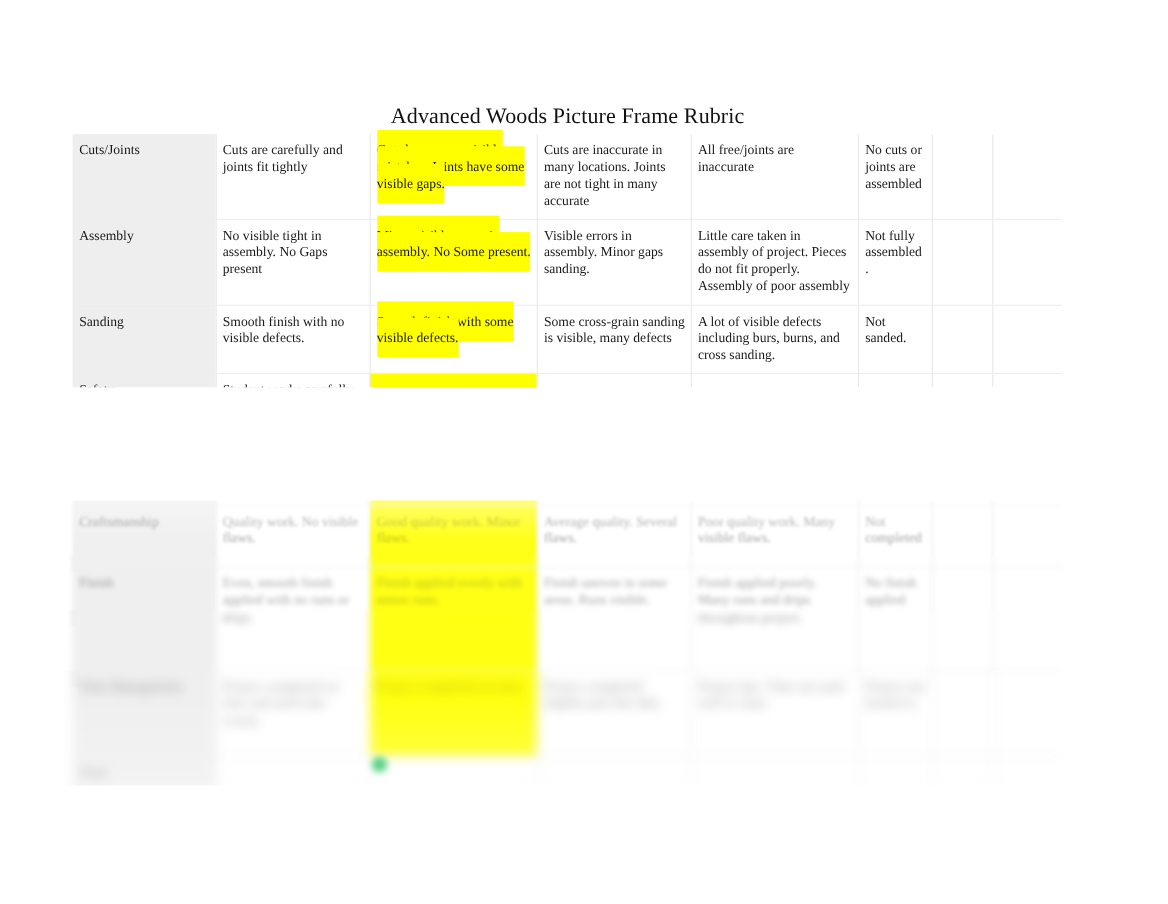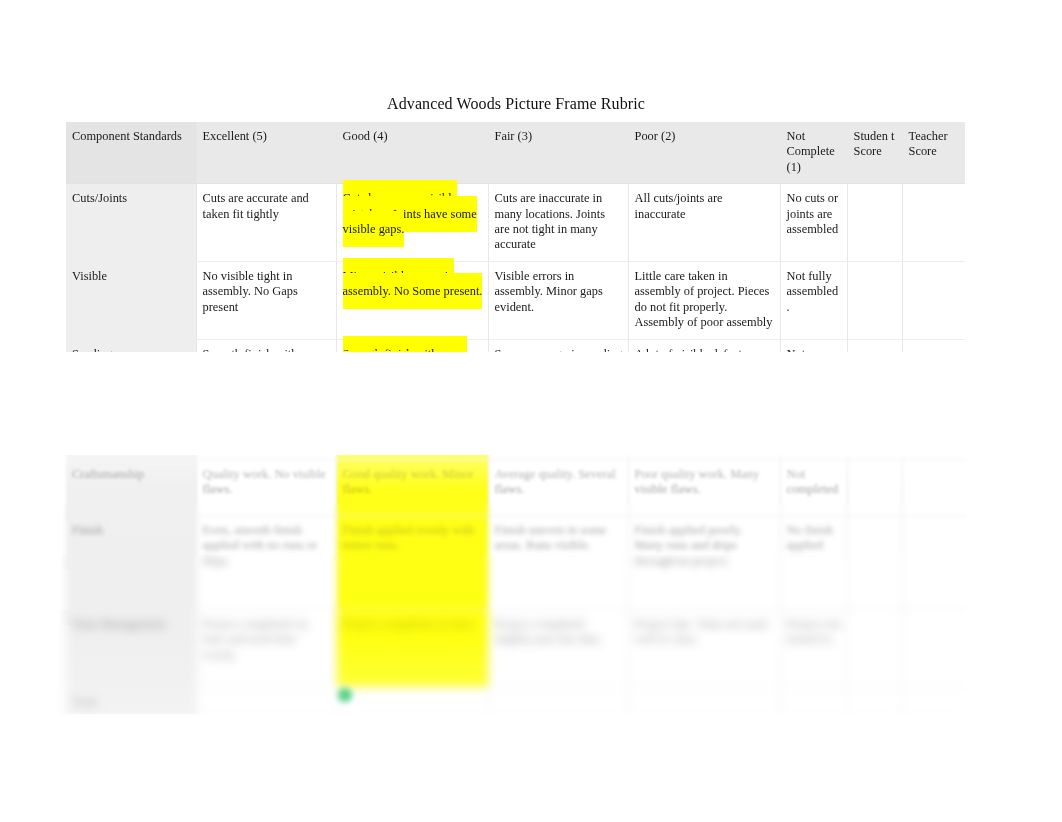--- a/index.html
+++ b/index.html
@@ -23,21 +23,21 @@
     height: 822px;
     background: #fff;
   }
 
   .doc-title {
     position: absolute;
     left: 66px;
     top: 95px;
     width: 900px;
     text-align: center;
-    font-size: 16px;
+    font-size: 20px;
     letter-spacing: .1px;
     color: #111;
     white-space: nowrap;
   }
 
   .rubric-wrap {
     position: absolute;
     left: 66px;
     top: 122px;
     width: 899px;
@@ -138,47 +138,37 @@
               <col class="w1">
               <col class="w2">
               <col class="w3">
             <col class="w4">
               <col class="w5">
               <col class="w6">
               <col class="w7">
           </colgroup>
           <tbody>
 
-            <tr class="header-row">
-              <td class="c0">Component Standards</td>
-              <td>Excellent (5)</td>
-              <td>Good  (4)</td>
-              <td>Fair (3)</td>
-              <td>Poor (2)</td>
-              <td>Not Complete (1)</td>
-              <td>Studen t Score</td>
-              <td>Teacher Score</td>
-            </tr>
 
             <tr style="height:62px;">
               <td class="c0">Cuts/Joints</td>
-              <td>Cuts are accurate and taken fit tightly</td>
+              <td>Cuts are carefully and joints fit tightly</td>
               <td><span class="hl">Cuts have some visible mistakes. Joints have some visible gaps.</span></td>
               <td>Cuts are inaccurate in many locations. Joints are not tight in many accurate</td>
-              <td>All cuts/joints are inaccurate</td>
+              <td>All free/joints are inaccurate</td>
               <td>No cuts or joints are assembled</td>
               <td></td>
               <td></td>
             </tr>
 
             <tr style="height:78px;">
-              <td class="c0">Visible</td>
+              <td class="c0">Assembly</td>
               <td>No visible tight in assembly. No Gaps present</td>
               <td><span class="hl">Minor visible errors in assembly. No Some present.</span></td>
-              <td>Visible errors in assembly. Minor gaps evident.</td>
+              <td>Visible errors in assembly. Minor gaps sanding.</td>
               <td>Little care taken in assembly of project. Pieces do not fit properly. Assembly of poor assembly</td>
               <td>Not fully assembled .</td>
               <td></td>
               <td></td>
             </tr>
 
             <tr style="height:46px;">
               <td class="c0">Sanding</td>
               <td>Smooth finish with no visible defects.</td>
               <td><span class="hl">Smooth finish with some visible defects.</span></td>

